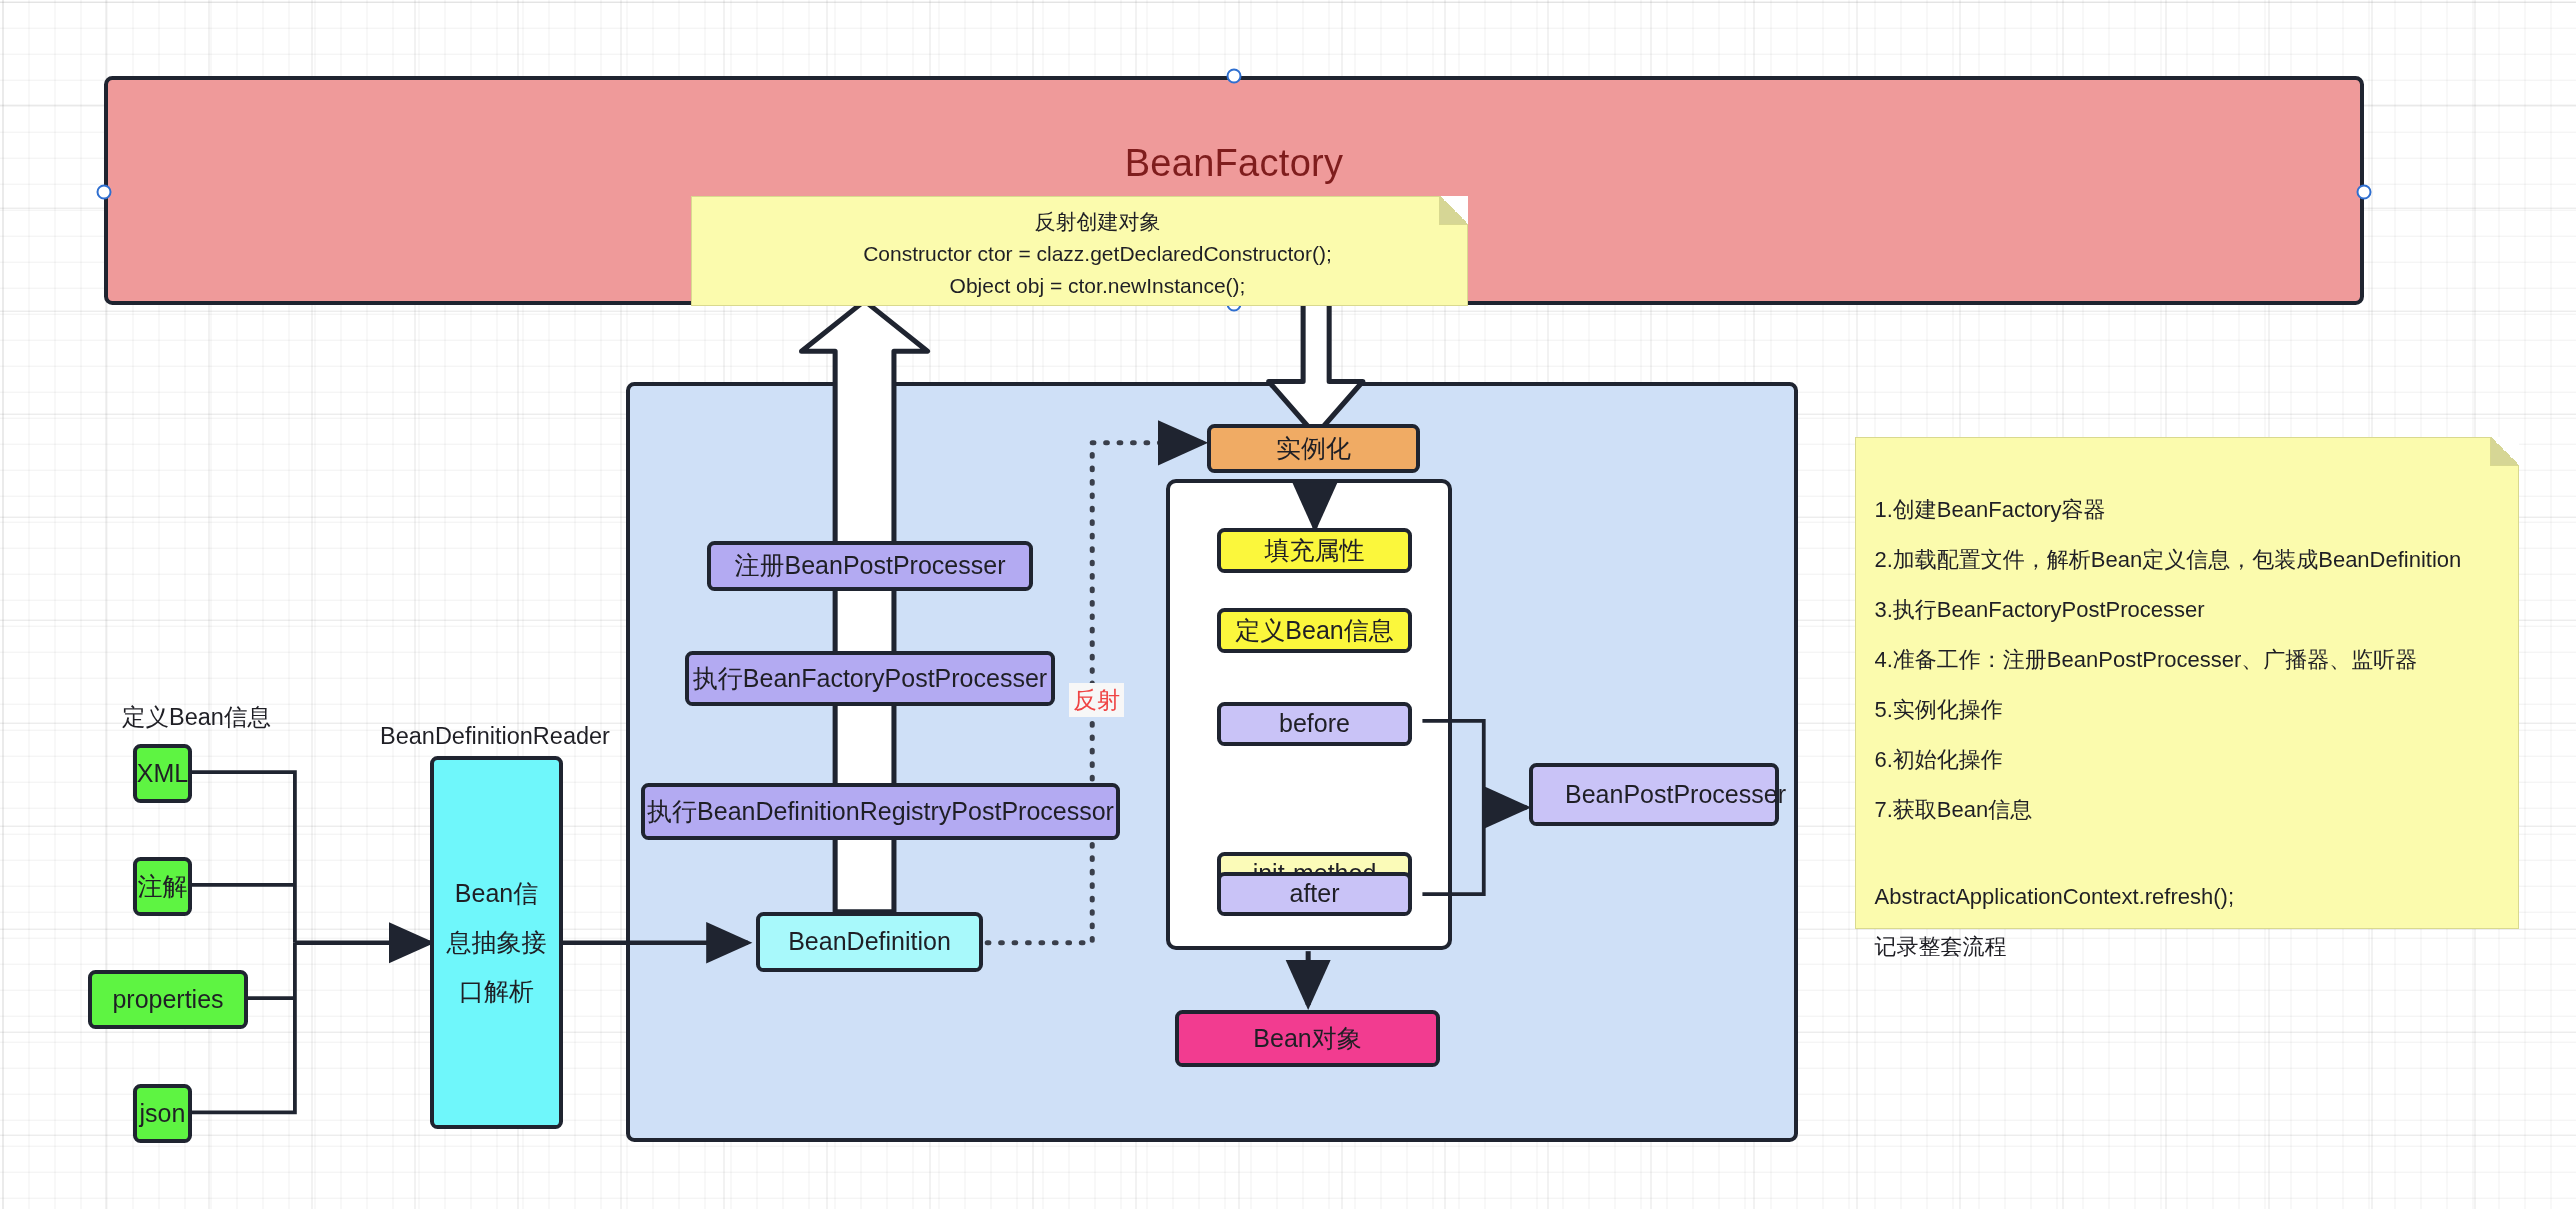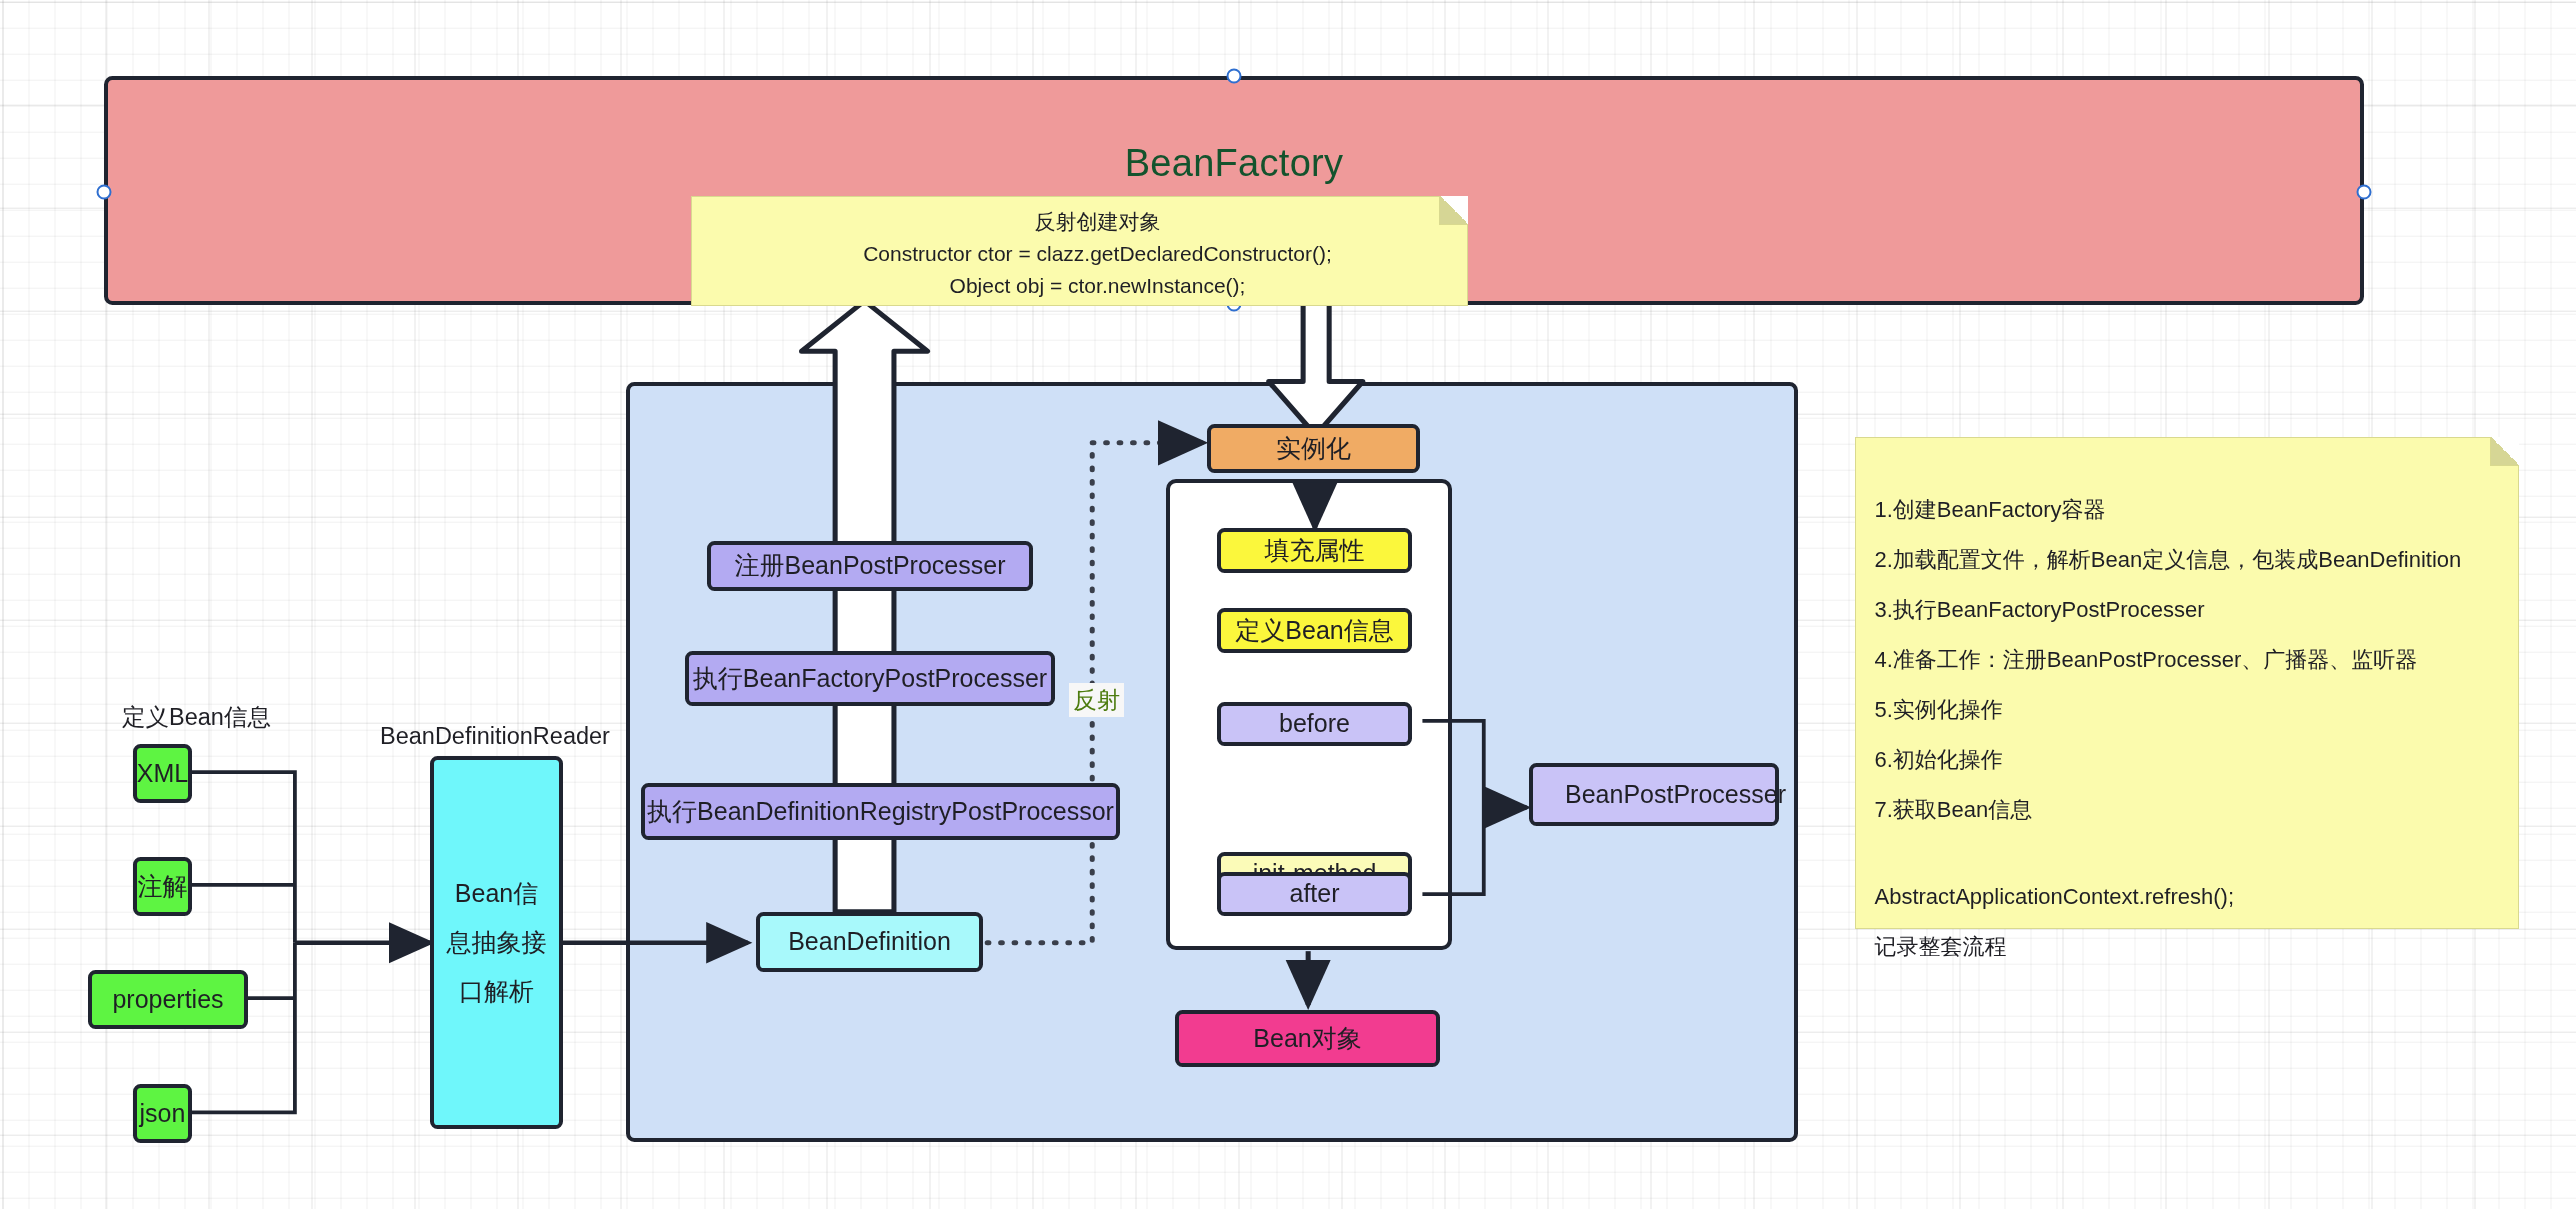--- a/index.html
+++ b/index.html
@@ -42,21 +42,21 @@
   .beanfactory {
     background:#ef9a9a;
     border-width:4.2px;
     border-radius:8.4px;
     align-items:flex-start;
     justify-content:center;
   }
   .bf-title {
     margin-top:60px;
     font-size:38px;
-    color:#14532d;
+    color:#7f1d1d;
     letter-spacing:0.3px;
   }
   .container-blue {
     background:#cfe0f7;
     border:4.2px solid #1f2430;
     border-radius:8.4px;
     position:absolute;
   }
   .container-white {
     background:#ffffff;
@@ -105,21 +105,21 @@
   
   .plabel {
     position:absolute;
     font-size:23.5px;
     color:#1f1f25;
     white-space:nowrap;
   }
   .label-chip {
     position:absolute;
     font-size:23.5px;
-    color:#4d7c0f;
+    color:#ef4444;
     background:#f7f7f7;
     padding:0.8px 4.2px;
     white-space:nowrap;
   }
 
   
   svg.ov { position:absolute; inset:0; width:2576px; height:1210px; pointer-events:none; }
 
   
   .handle {

